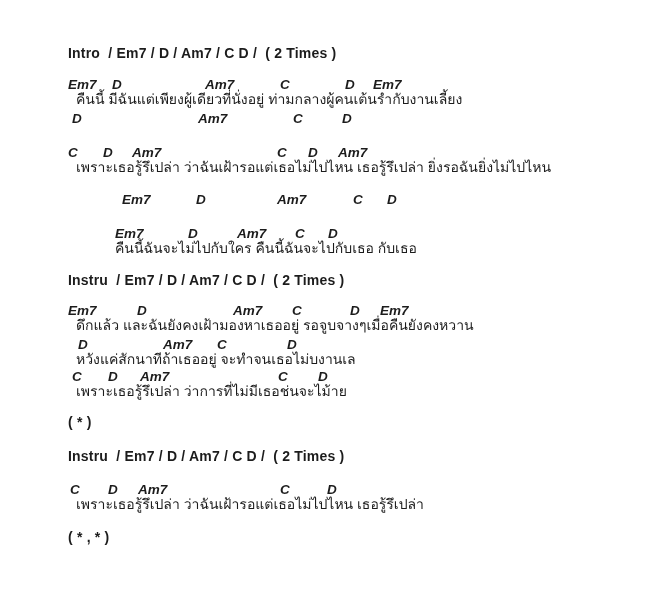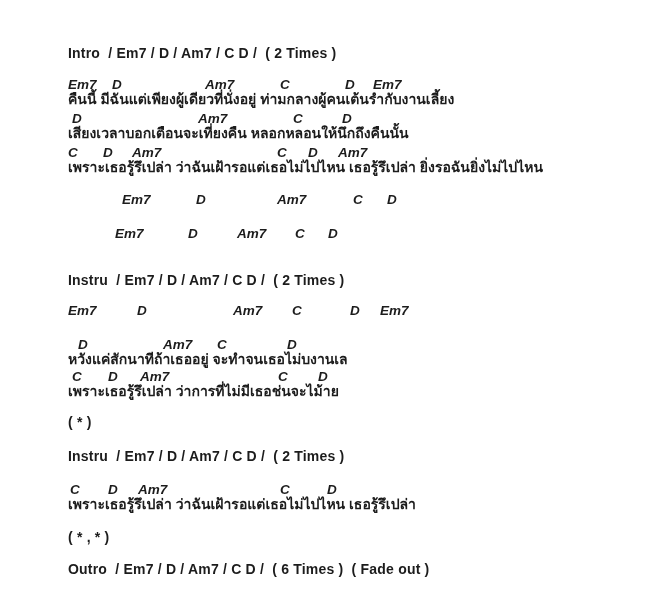--- a/index.html
+++ b/index.html
@@ -21,21 +21,22 @@
     white-space: pre;
     line-height: 16px;
   }
   .hdr {
     font-weight: bold;
     font-size: 14px;
     letter-spacing: 0.2px;
   }
   .lyr {
     font-size: 14px;
-    font-weight: bold;
+    font-weight: normal;
+    margin-left: 8px;
   }
   .chord {
     position: absolute;
     top: 0;
     font-weight: bold;
     font-size: 13.5px;
     white-space: pre;
     font-style: italic;
   }
 </style>
@@ -55,21 +56,20 @@
     <span class="chord" style="left:373px">Em7</span>
   </div>
   <div class="line lyr" style="top:91px; left:68px">คืนนี้ มีฉันแต่เพียงผู้เดียวที่นั่งอยู่ ท่ามกลางผู้คนเต้นรำกับงานเลี้ยง</div>
 
   <div class="line" style="top:111px">
     <span class="chord" style="left:72px">D</span>
     <span class="chord" style="left:198px">Am7</span>
     <span class="chord" style="left:293px">C</span>
     <span class="chord" style="left:342px">D</span>
   </div>
-  <div class="line lyr" style="top:125px; left:68px">เสียงเวลาบอกเตือนจะเที่ยงคืน หลอกหลอนให้นึกถึงคืนนั้น</div>
 
   <div class="line" style="top:145px">
     <span class="chord" style="left:68px">C</span>
     <span class="chord" style="left:103px">D</span>
     <span class="chord" style="left:132px">Am7</span>
     <span class="chord" style="left:277px">C</span>
     <span class="chord" style="left:308px">D</span>
     <span class="chord" style="left:338px">Am7</span>
   </div>
   <div class="line lyr" style="top:159px; left:68px">เพราะเธอรู้รึเปล่า ว่าฉันเฝ้ารอแต่เธอไม่ไปไหน เธอรู้รึเปล่า ยิ่งรอฉันยิ่งไม่ไปไหน</div>
@@ -82,31 +82,33 @@
     <span class="chord" style="left:387px">D</span>
   </div>
 
   <div class="line" style="top:226px">
     <span class="chord" style="left:115px">Em7</span>
     <span class="chord" style="left:188px">D</span>
     <span class="chord" style="left:237px">Am7</span>
     <span class="chord" style="left:295px">C</span>
     <span class="chord" style="left:328px">D</span>
   </div>
+  <div class="line lyr" style="top:240px; left:107px">คืนนี้ฉันจะไม่ไปกับใคร คืนนี้ฉันจะไปกับเธอ กับเธอ</div>
 
   <div class="line hdr" style="top:272px; left:68px">Instru  / Em7 / D / Am7 / C D /  ( 2 Times )</div>
 
   <div class="line" style="top:303px">
     <span class="chord" style="left:68px">Em7</span>
     <span class="chord" style="left:137px">D</span>
     <span class="chord" style="left:233px">Am7</span>
     <span class="chord" style="left:292px">C</span>
     <span class="chord" style="left:350px">D</span>
     <span class="chord" style="left:380px">Em7</span>
   </div>
+  <div class="line lyr" style="top:317px; left:68px">ดึกแล้ว และฉันยังคงเฝ้ามองหาเธออยู่ รอจูบจางๆเมื่อคืนยังคงหวาน</div>
 
   <div class="line" style="top:337px">
     <span class="chord" style="left:78px">D</span>
     <span class="chord" style="left:163px">Am7</span>
     <span class="chord" style="left:217px">C</span>
     <span class="chord" style="left:287px">D</span>
   </div>
   <div class="line lyr" style="top:351px; left:68px">หวังแค่สักนาทีถ้าเธออยู่ จะทำจนเธอไม่บงานเล</div>
 
   <div class="line" style="top:369px">
@@ -126,15 +128,14 @@
     <span class="chord" style="left:70px">C</span>
     <span class="chord" style="left:108px">D</span>
     <span class="chord" style="left:138px">Am7</span>
     <span class="chord" style="left:280px">C</span>
     <span class="chord" style="left:327px">D</span>
   </div>
   <div class="line lyr" style="top:496px; left:68px">เพราะเธอรู้รึเปล่า ว่าฉันเฝ้ารอแต่เธอไม่ไปไหน เธอรู้รึเปล่า</div>
 
   <div class="line hdr" style="top:529px; left:68px">( * , * )</div>
 
-  <div class="line hdr" style="top:561px; left:68px">Outro  / Em7 / D / Am7 / C D /  ( 6 Times )  ( Fade out )</div>
 
 </div>
 
 </body></html>

